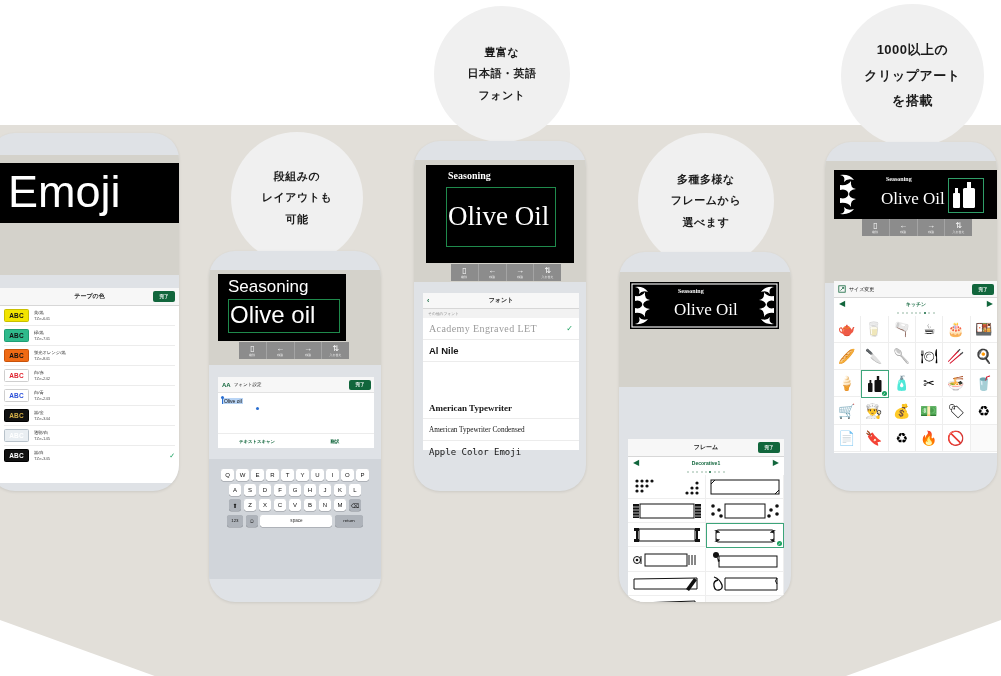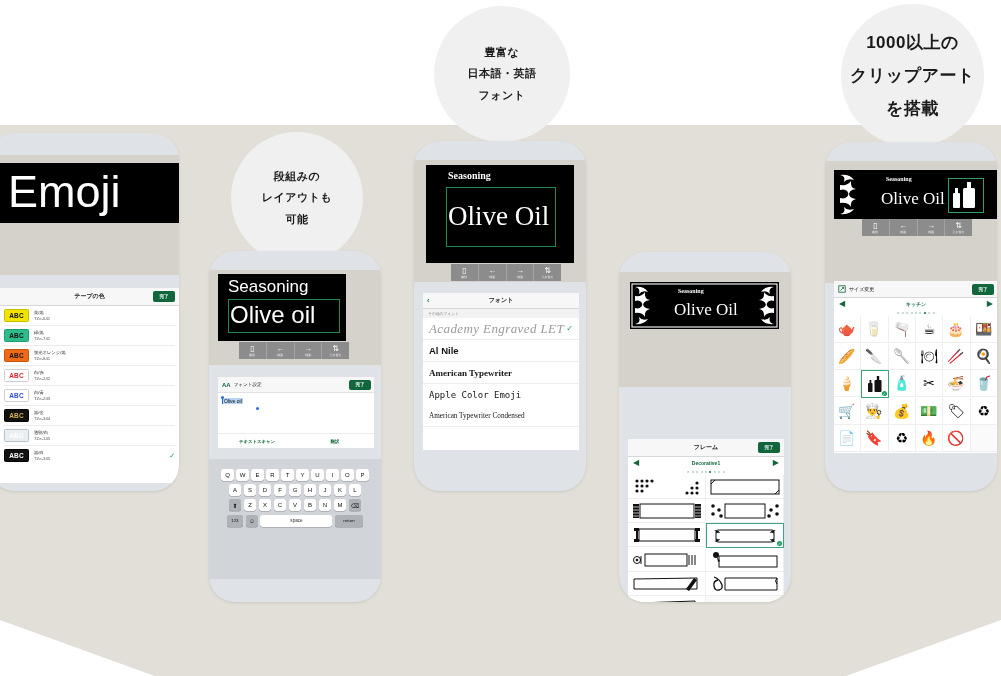--- a/index.html
+++ b/index.html
@@ -145,22 +145,27 @@
     <span>レイアウトも</span>
     <span>可能</span>
   </div>
 
   <div class="bubble" style="left:434px;top:6px;width:136px;height:136px;font-size:11px;">
     <span>豊富な</span>
     <span>日本語・英語</span>
     <span>フォント</span>
   </div>
 
-
-  <div class="bubble" style="left:841px;top:4px;width:143px;height:143px;font-size:17px;">
+  <div class="bubble" style="left:638px;top:133px;width:136px;height:136px;font-size:11px;">
+    <span>多種多様な</span>
+    <span>フレームから</span>
+    <span>選べます</span>
+  </div>
+
+  <div class="bubble" style="left:841px;top:4px;width:143px;height:143px;font-size:13px;">
     <span>1000以上の</span>
     <span>クリップアート</span>
     <span>を搭載</span>
   </div>
 
   <div class="phone" style="left:-11px;top:133px;width:190px;height:358px;">
     <div class="label-area" style="position:absolute;left:0;top:22px;right:0;height:120px;">
       <div class="tape" style="position:absolute;left:11px;top:8px;width:200px;height:60px;">
         <div class="tape-txt" style="position:absolute;left:8px;top:3px;font-size:45px;line-height:52px;">Emoji</div>
       </div>
@@ -355,34 +360,34 @@
 
     <div class="sheet" style="position:absolute;left:9px;top:152px;width:156px;bottom:41px;">
       <div class="nav-head" style="height:15px;">
         <div class="back">‹</div>
         <div class="sheet-title">フォント</div>
       </div>
       <div class="sub-head">その他のフォント</div>
 
       <div>
         <div class="font-row" style="height:21px;">
-          <div class="fname" style="font-size:13px;font-family:'Liberation Serif',serif;color:#9a9a9a;letter-spacing:.4px;font-style:italic;">Academy Engraved LET</div>
+          <div class="fname" style="font-size:10px;font-family:'Liberation Serif',serif;color:#9a9a9a;letter-spacing:.4px;">Academy Engraved LET</div>
           <div class="chk2">✓</div>
         </div>
         <div class="font-row" style="height:21px;">
           <div class="fname" style="font-size:9.5px;font-weight:bold;font-family:'Liberation Sans',sans-serif;">Al Nile</div>
         </div>
+        <div class="font-row" style="height:21px;margin-top:35px;">
+          <div class="fname" style="font-size:9px;font-weight:bold;font-family:'Liberation Serif',serif;">American Typewriter</div>
+        </div>
         <div class="font-row" style="height:21px;">
-          <div class="fname" style="font-size:9px;font-weight:bold;font-family:'Liberation Serif',serif;">American Typewriter</div>
+          <div class="fname" style="font-size:7.6px;font-family:'Liberation Serif',serif;transform:scaleX(.95);transform-origin:left;">American Typewriter Condensed</div>
         </div>
         <div class="font-row" style="height:21px;border-bottom:none;">
           <div class="fname" style="font-size:9px;font-family:'DejaVu Sans Mono',monospace;">Apple Color Emoji</div>
-        </div>
-        <div class="font-row" style="height:21px;">
-          <div class="fname" style="font-size:7.6px;font-family:'Liberation Serif',serif;transform:scaleX(.95);transform-origin:left;">American Typewriter Condensed</div>
         </div>
       </div>
     </div>
   </div>
 
   <div class="phone" style="left:619px;top:252px;width:172px;height:350px;">
 
     <div class="label-area" style="position:absolute;left:0;top:20px;right:0;height:115px;">
       <div class="tape" style="position:absolute;left:11px;top:10px;width:149px;height:47px;">
         <svg viewBox="0 0 149 47" width="149" height="47" style="position:absolute;left:0;top:0;">

